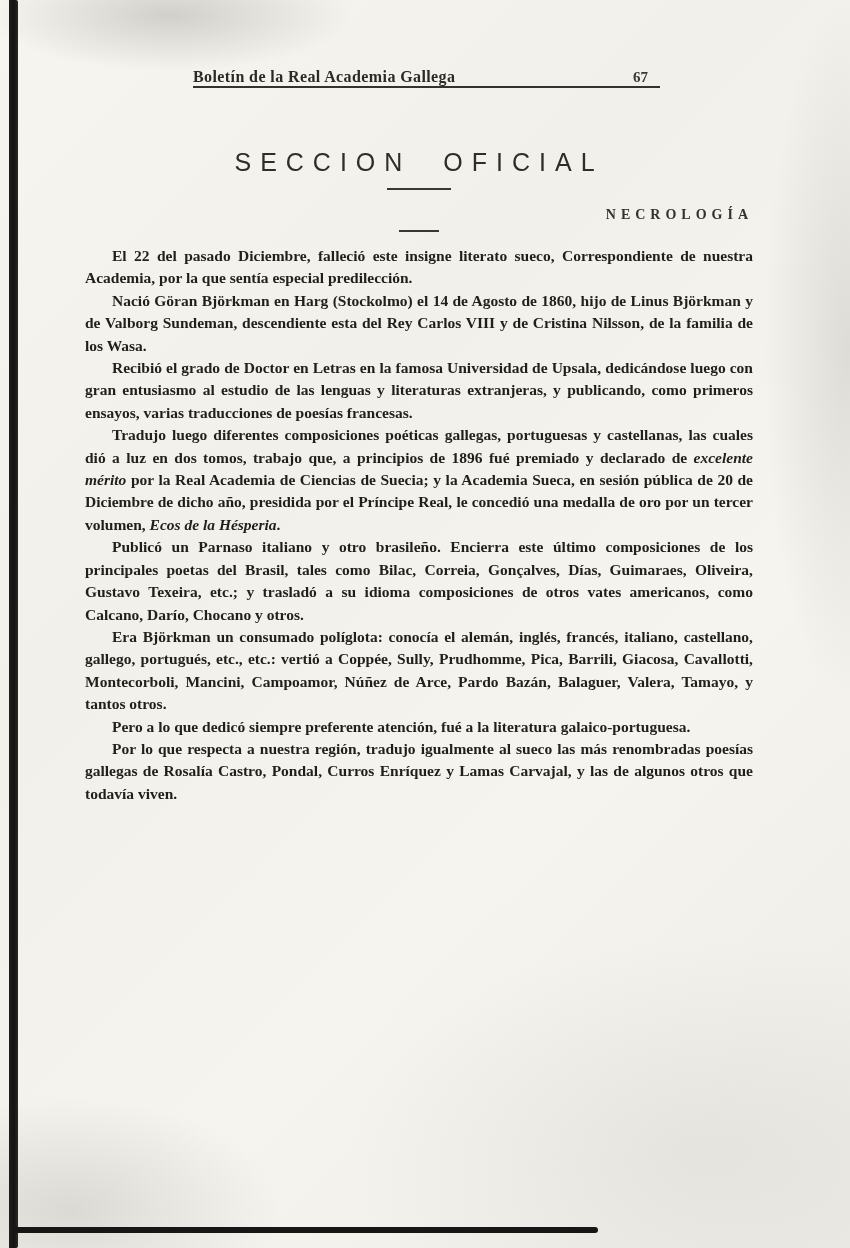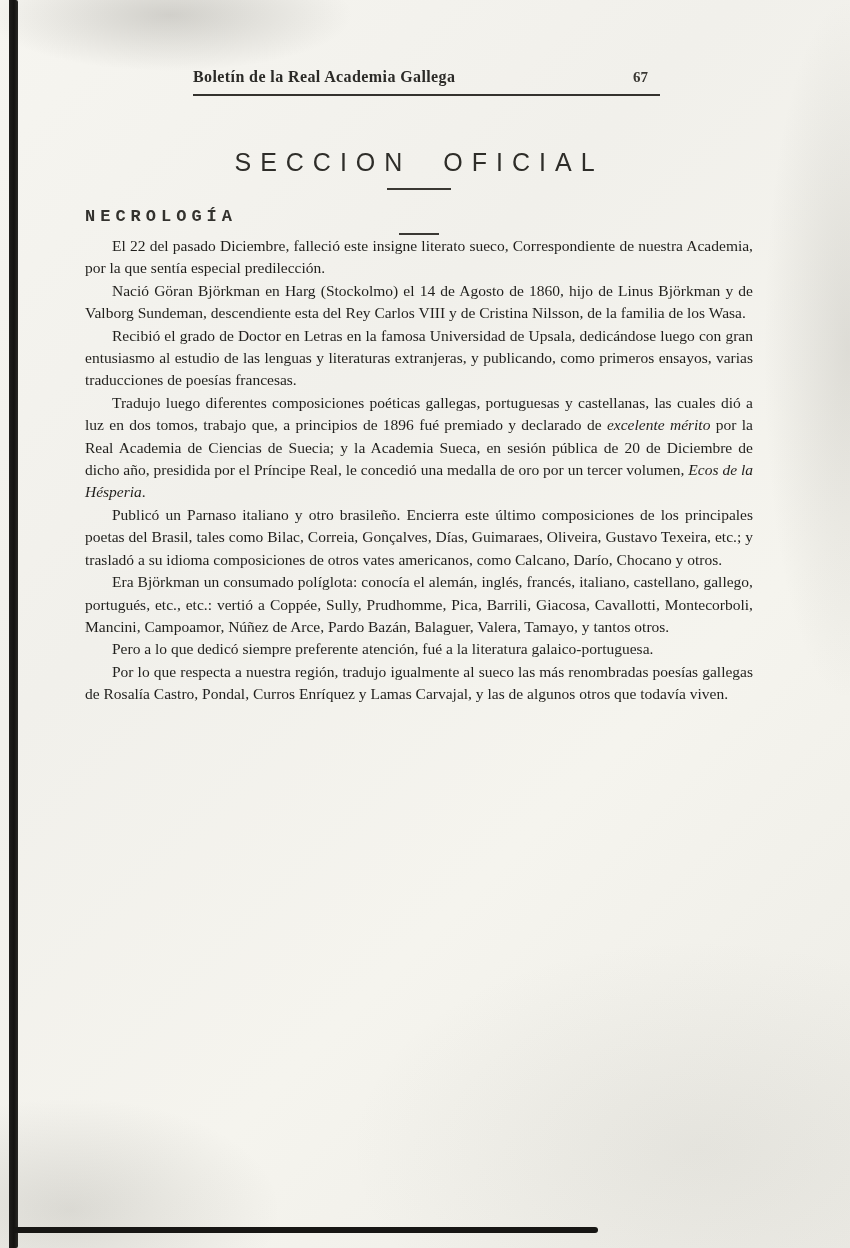--- a/index.html
+++ b/index.html
@@ -27,59 +27,61 @@
     border-radius: 0 2px 2px 0;
   }
   .scan-edge-bottom {
     position: absolute; left: 13px; top: 1227px; width: 585px; height: 6px;
     background: #171614;
     border-radius: 3px;
   }
   .page-header {
     position: absolute; left: 193px; top: 68px; width: 467px;
     border-bottom: 2px solid #34322e;
-    padding-bottom: 8px;
+    padding-bottom: 0;
   }
   .header-row { display: flex; justify-content: space-between; align-items: baseline; }
   .journal-title {
     font-weight: bold; font-size: 16px; letter-spacing: 0.4px; color: #2b2a27;
   }
   .page-number {
     font-weight: bold; font-size: 15px; color: #3a3833; padding-right: 12px;
   }
   .main-column {
     position: absolute; left: 85px; top: 140px; width: 668px;
   }
   .section-title {
     margin: 8px 0 0; text-align: center;
     font-family: "Liberation Sans", sans-serif;
     font-weight: 400; font-size: 25px;
     letter-spacing: 9px; word-spacing: 16px;
     color: #2e2d29;
   }
   .rule-1 { width: 64px; height: 2px; background: #3a3833; margin: 11px auto 0; }
   .subsection-title {
-    margin: 17px 0 0; text-align: left;
-    font-family: Liberation Mono, monospace;
-    font-weight: 600; font-size: 17px;
+    margin: 17px 0 0; text-align: right;
+    font-family: Liberation Serif, serif;
+    font-weight: 600; font-size: 14px;
     letter-spacing: 5px; word-spacing: 8px;
     color: #33322e;
   }
   .rule-2 { width: 40px; height: 2px; background: #3a3833; margin: 7px auto 0; }
   .article-title {
     margin: 15px 0 0; text-align: center;
     font-family: "Liberation Sans", sans-serif;
     font-weight: 700; font-size: 17px;
     letter-spacing: 6px; word-spacing: 10px;
     color: #282723;
   }
   .article-body {
+    margin-top: 13px;
     font-size: 15.5px; line-height: 22.4px;
     text-align: justify;
     color: #201f1c;
+    font-weight: bold;
   }
   .article-body p { margin: 0; text-indent: 27px; }
   .article-body em { font-style: italic; }
 </style>
 </head>
 <body>
 
 <div class="scan-page">
   <div class="scan-edge-left"></div>
   <div class="scan-edge-bottom"></div>

